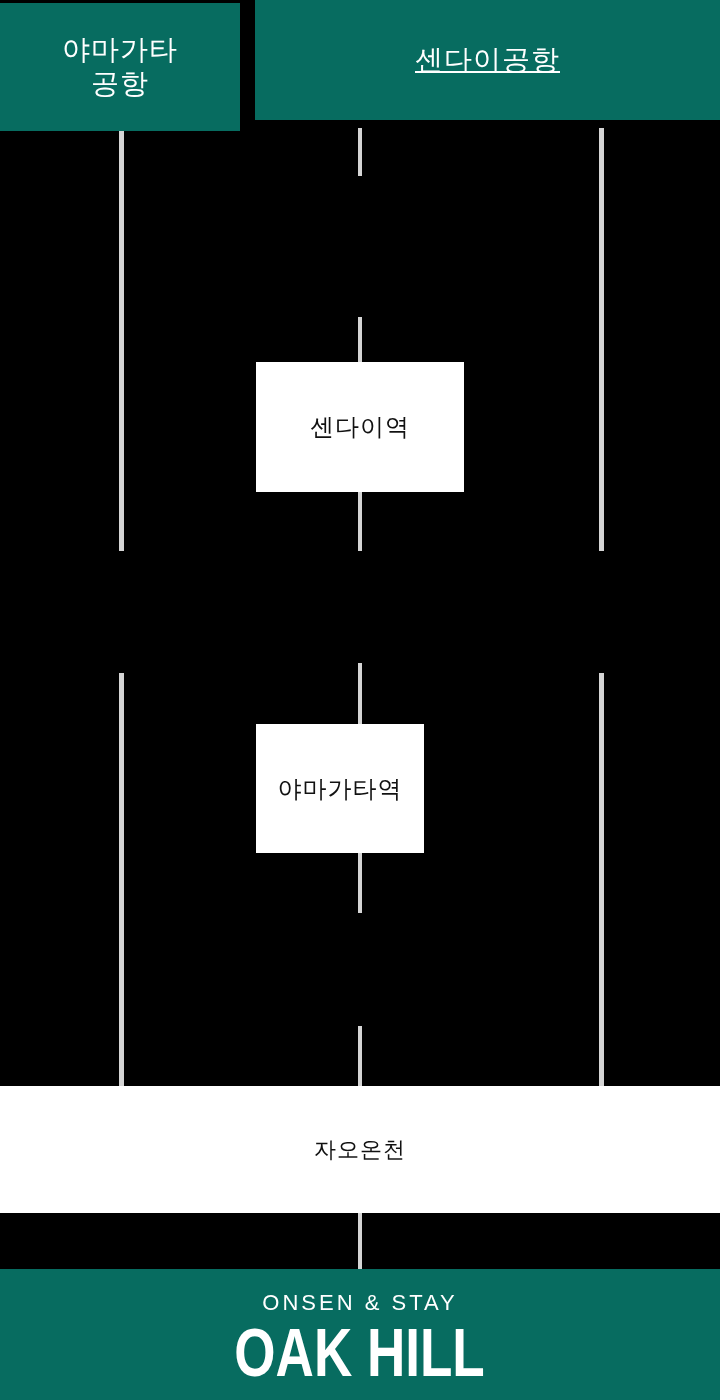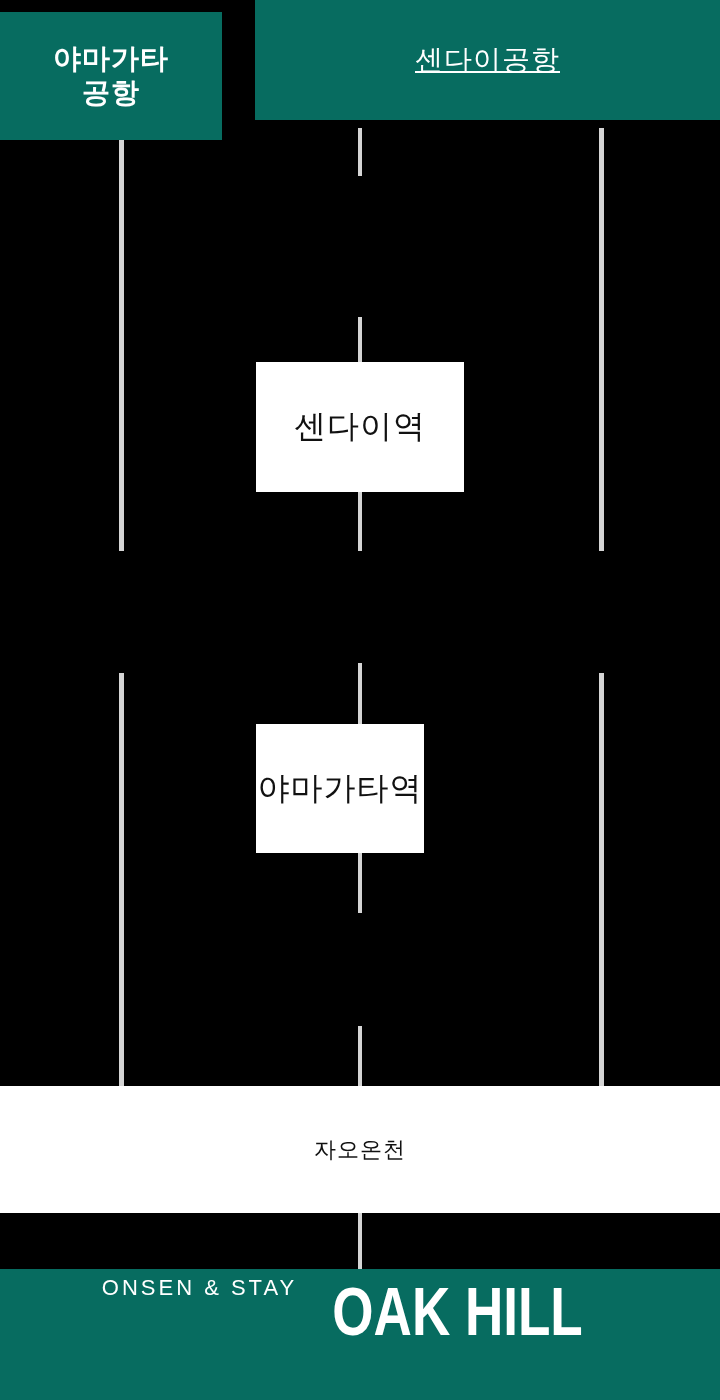--- a/index.html
+++ b/index.html
@@ -35,21 +35,21 @@
     background: var(--box-white, #FFFFFF);
     color: #111;
   }
   .airport-label {
     font-size: 28px;
     line-height: 34px;
     white-space: pre-line;
     letter-spacing: 1px;
   }
   .station-label {
-    font-size: 32px;
+    font-size: 24px;
     letter-spacing: 1px;
     font-family: Liberation Mono, monospace;
   }
   .zao-band {
     position: absolute;
     left: 0;
     top: 1086px;
     width: 720px;
     height: 127px;
     background: var(--box-white, #FFFFFF);
@@ -62,21 +62,22 @@
   }
   .footer {
     position: absolute;
     left: 0;
     top: 1269px;
     width: 720px;
     height: 131px;
     background: var(--accent-teal, #076C60);
     color: #fff;
     display: flex;
-    flex-direction: row;
+    flex-direction: column;
+    align-items: center;
     justify-content: center;
     padding-top: 6px;
     box-sizing: border-box;
   }
   .footer-tagline {
     font-size: 22px;
     letter-spacing: 3px;
     font-weight: normal;
   }
   .footer-brand {
@@ -101,21 +102,21 @@
   <div class="line" style="left:358px; top:317px; width:4px; height:45px;"></div>
   <div class="line" style="left:358px; top:492px; width:4px; height:59px;"></div>
   <div class="line" style="left:358px; top:663px; width:4px; height:61px;"></div>
   <div class="line" style="left:358px; top:853px; width:4px; height:60px;"></div>
   <div class="line" style="left:358px; top:1026px; width:4px; height:60px;"></div>
   <div class="line" style="left:358px; top:1213px; width:4px; height:56px;"></div>
 
   <div class="line" style="left:599px; top:128px; width:5px; height:423px;"></div>
   <div class="line" style="left:599px; top:673px; width:5px; height:413px;"></div>
 
-  <div class="node teal" style="left:0; top:12px; width:222px; height:128px;font-weight:bold;">
+  <div class="node teal" style="left:0; top:3px; width:240px; height:128px;">
     <span class="airport-label">야마가타
 공항</span>
   </div>
 
   <div class="node teal" style="left:255px; top:0; width:465px; height:120px;text-decoration:underline;">
     <span class="airport-label">센다이공항</span>
   </div>
 
   <div class="node white" style="left:256px; top:362px; width:208px; height:130px;">
     <span class="station-label">센다이역</span>

